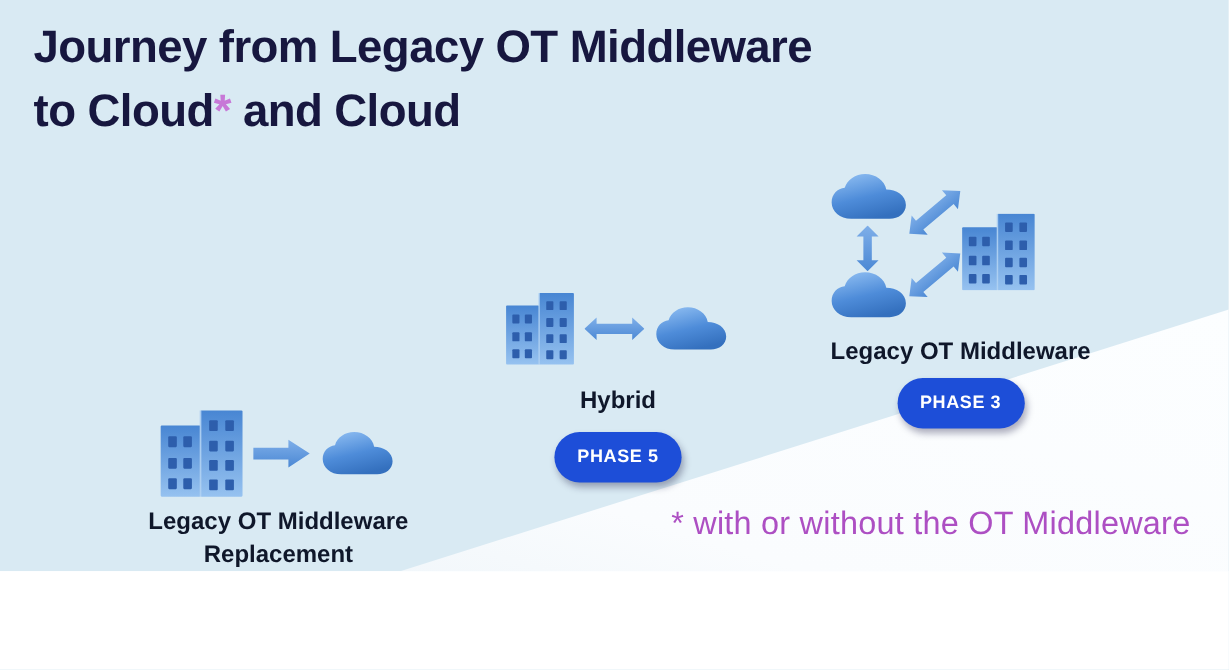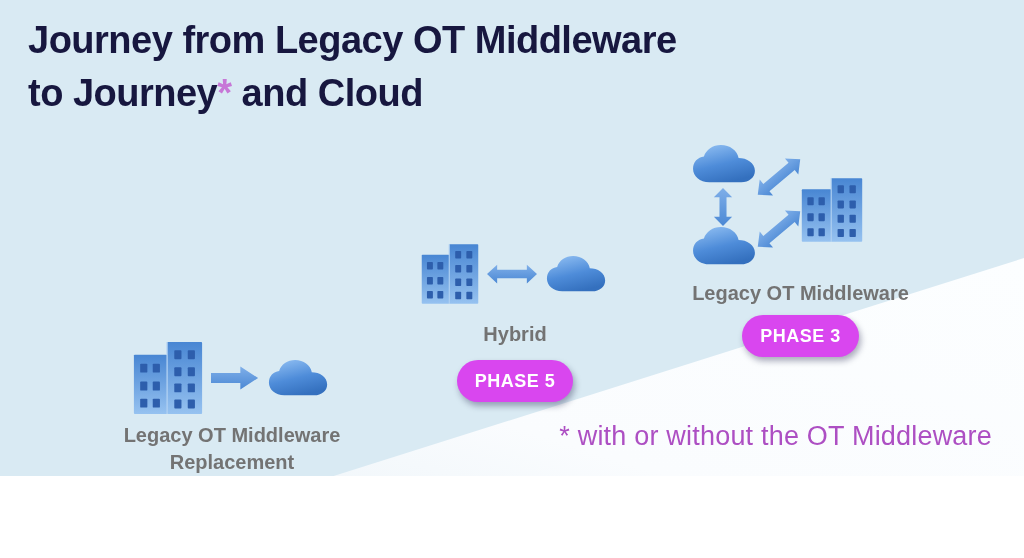--- a/index.html
+++ b/index.html
@@ -23,31 +23,31 @@
   .phase{position:absolute;text-align:center;}
   #phase1{left:104px;top:338px;width:256px;}
   #phase2{left:398px;top:238px;width:234px;}
   #phase3{left:683px;top:140px;width:235px;}
 
   .icon-row{display:flex;align-items:center;justify-content:center;gap:8px;}
   #phase1 .icon-row{height:80px;}
   #phase2 .icon-row{height:72px;}
 
   .phase-label{
-    color:#737373;font-weight:700;font-size:20px;line-height:27px;
+    color:#0f172a;font-weight:700;font-size:20px;line-height:27px;
   }
   #phase1 .phase-label{margin-top:4px;}
   #phase2 .phase-label{margin-top:11px;}
   #phase3 .phase-label{margin-top:16px;}
 
   .badge{
     display:inline-block;min-width:106px;box-sizing:border-box;
     padding:0 18px;height:42px;line-height:42px;
-    background:#d946ef;color:#FFFFFF;
-    font-size:18px;font-weight:700;letter-spacing:0.5px;
+    background:#1d4ed8;color:#FFFFFF;
+    font-size:15px;font-weight:700;letter-spacing:0.5px;
     border-radius:22px;
     box-shadow:2px 4px 6px rgba(19,21,64,0.35);
   }
   #phase1 .badge{margin-top:10px;}
   #phase2 .badge{margin-top:12px;}
   #phase3 .badge{margin-top:8px;}
 
   .icon{display:block;}
   .bld-1{width:70px;height:76px;}
   .bld-2{width:58px;height:68px;}
@@ -100,21 +100,21 @@
       </linearGradient>
     </defs>
   </svg>
 
   <svg class="wedge" viewBox="0 0 1024 558" preserveAspectRatio="none">
     <polygon points="74,558 1024,258 1024,558" fill="url(#wedgeGrad)"></polygon>
   </svg>
 
   <h1 class="title">
     <span>Journey from Legacy OT Middleware</span><br>
-    <span>to Journey</span><span class="asterisk">*</span><span> and Cloud</span>
+    <span>to Cloud</span><span class="asterisk">*</span><span> and Cloud</span>
   </h1>
 
   <div class="phase" id="phase1">
     <div class="icon-row">
       <svg class="icon bld-1" viewBox="0 0 78 80">
         <rect x="1" y="14" width="37" height="66" rx="1" fill="url(#gradBld)"></rect>
         <rect x="38" y="0" width="39" height="80" rx="1" fill="url(#gradBld)"></rect>
         <rect x="37.2" y="0" width="1.6" height="80" fill="#AFD0F2" opacity="0.9"></rect>
         <g fill="#2D5EAC">
           <rect x="8" y="24" width="8" height="10" rx="1"></rect>

